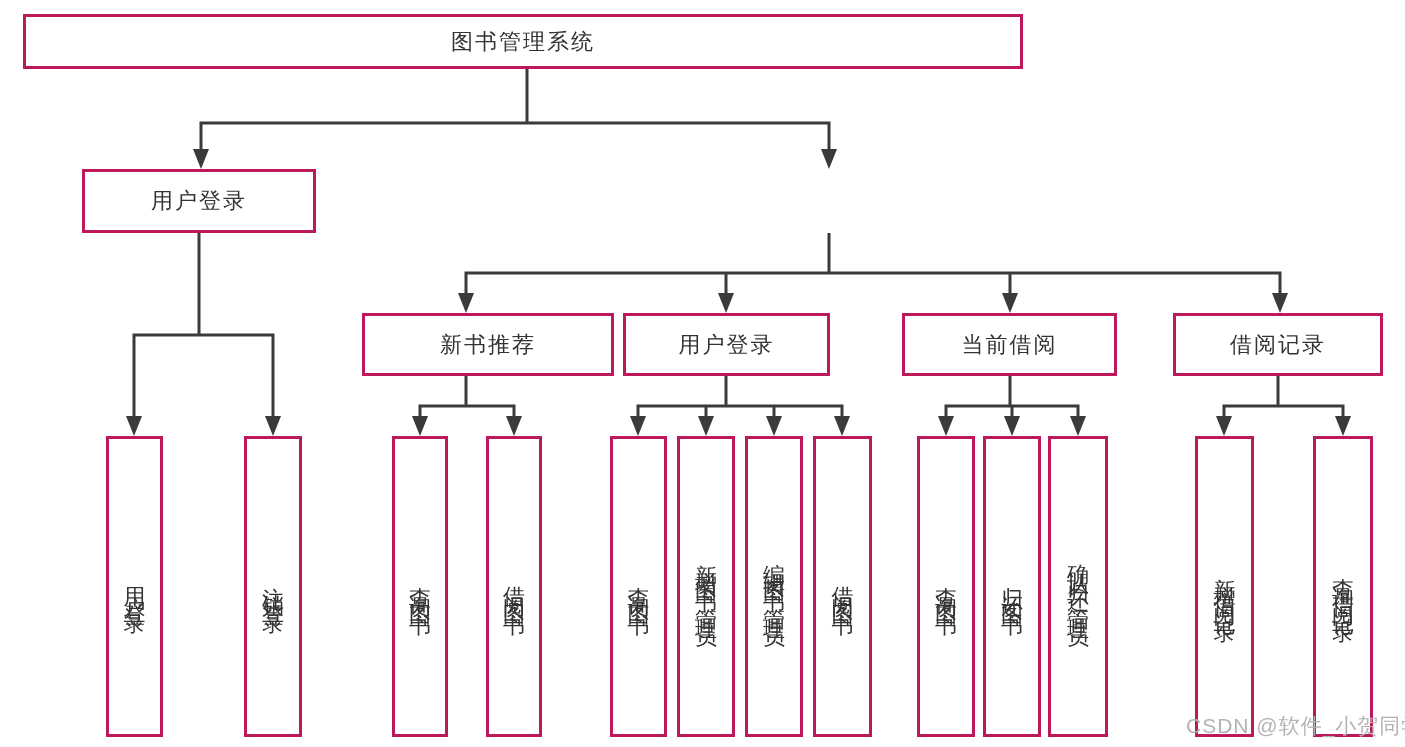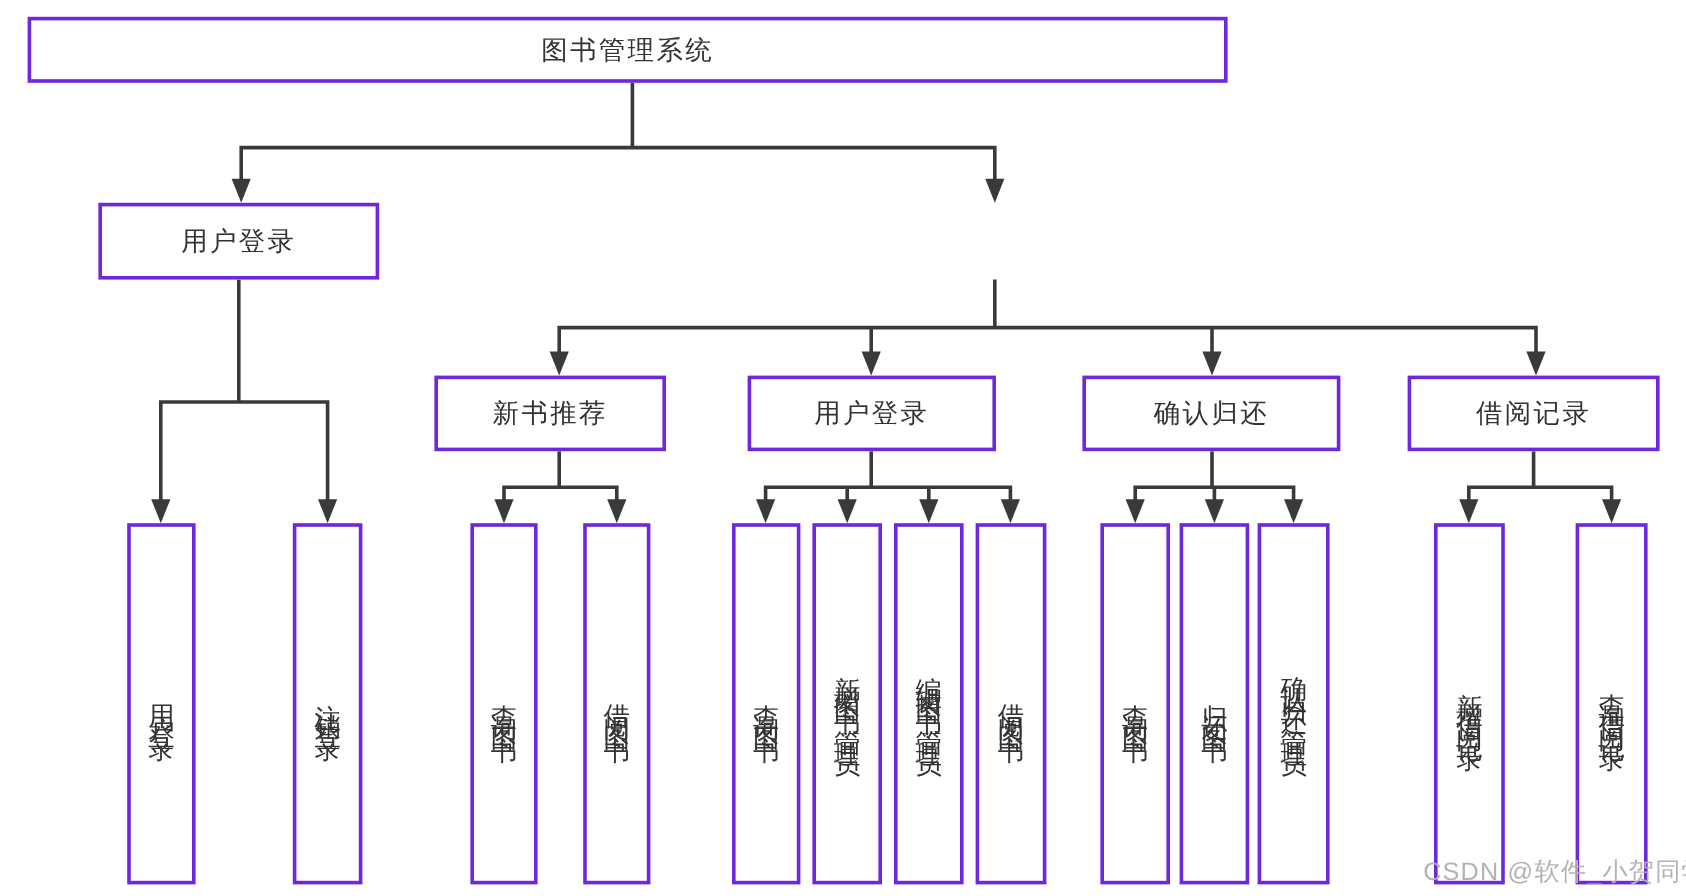--- a/index.html
+++ b/index.html
@@ -11,21 +11,21 @@
     color:#333333;
     overflow:hidden;
   }
   svg.connectors{
     position:absolute;left:0;top:0;width:1405px;height:747px;
     pointer-events:none;
   }
   .node{
     position:absolute;
     box-sizing:border-box;
-    border:3px solid #6d28d9;
+    border:3px solid #be185d;
     background:#ffffff;
     display:flex;
     align-items:center;
     justify-content:center;
     font-size:22px;
     letter-spacing:2px;
     color:#333333;
   }
   .leaf span{
     writing-mode:vertical-rl;
@@ -93,28 +93,28 @@
   </svg>
 
   <div class="node" style="left:23px;top:14px;width:1000px;height:55px">
     <span>图书管理系统</span>
   </div>
 
   <div class="node" style="left:82px;top:169px;width:234px;height:64px">
     <span>用户登录</span>
   </div>
 
-  <div class="node" style="left:362px;top:313px;width:193px;height:63px">
+  <div class="node" style="left:362px;top:313px;width:252px;height:63px">
     <span>新书推荐</span>
   </div>
   <div class="node" style="left:623px;top:313px;width:207px;height:63px">
     <span>用户登录</span>
   </div>
   <div class="node" style="left:902px;top:313px;width:215px;height:63px">
-    <span>确认归还</span>
+    <span>当前借阅</span>
   </div>
   <div class="node" style="left:1173px;top:313px;width:210px;height:63px">
     <span>借阅记录</span>
   </div>
 
   <div class="node leaf" style="left:106px;top:436px;width:57px;height:301px">
     <span>用户登录</span>
   </div>
   <div class="node leaf" style="left:244px;top:436px;width:58px;height:301px">
     <span>注销登录</span>

